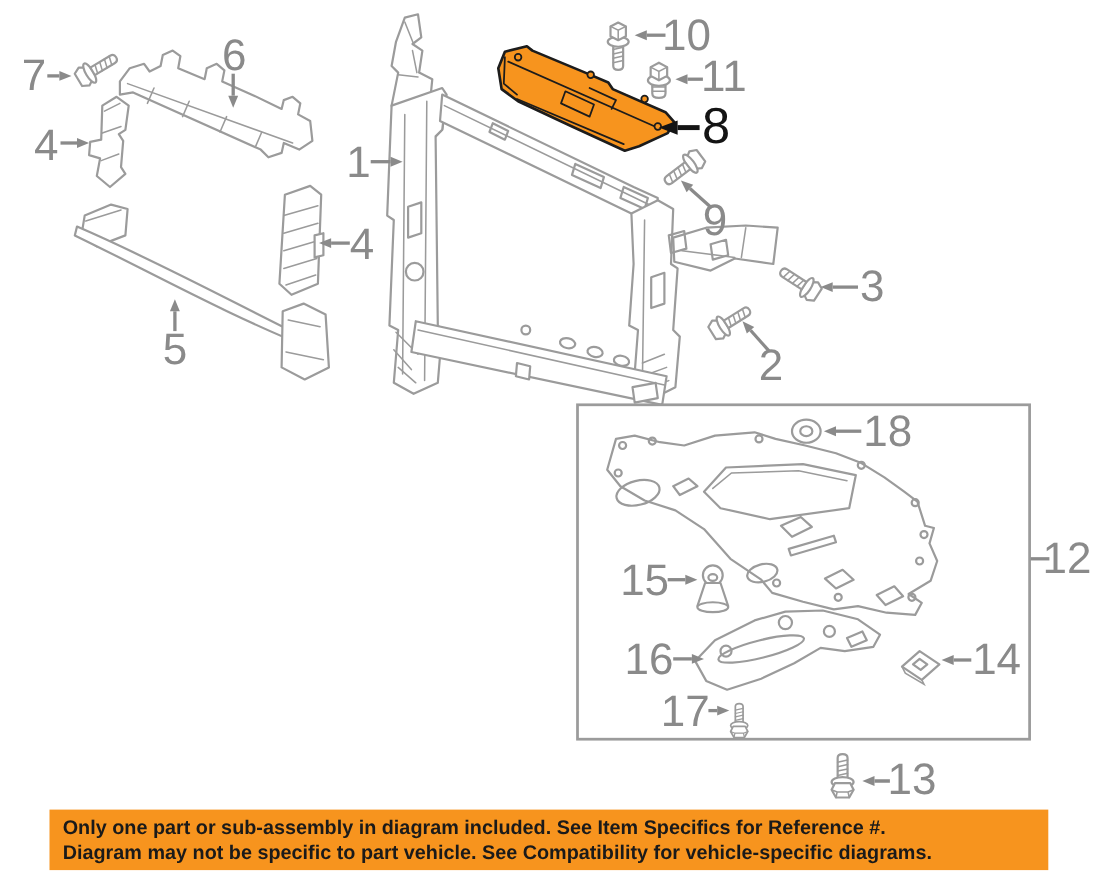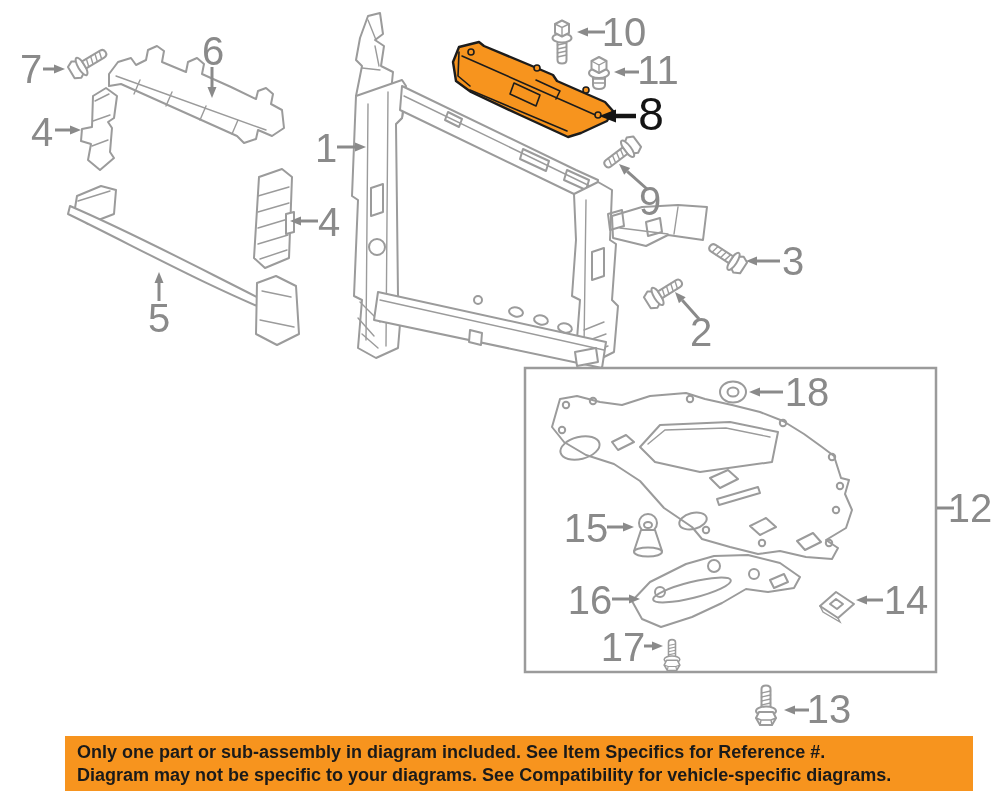--- a/index.html
+++ b/index.html
@@ -13,21 +13,21 @@
   .ln{stroke:var(--line);fill:#fff;stroke-width:2;stroke-linejoin:round;stroke-linecap:round;}
   .lnn{stroke:var(--line);fill:none;stroke-width:2;stroke-linejoin:round;stroke-linecap:round;}
   .lnt{stroke:var(--line);fill:none;stroke-width:1.4;stroke-linecap:round;}
   .hlf{fill:var(--hl);stroke:var(--hl-dark);stroke-width:2.4;stroke-linejoin:round;}
   .hli{stroke:var(--hl-dark);fill:none;stroke-width:1.6;stroke-linejoin:round;stroke-linecap:round;}
   .hlh{fill:var(--hl);stroke:var(--hl-dark);stroke-width:1.6;}
   .boxr{fill:none;stroke:var(--box);stroke-width:2.5;}
   .banner{position:absolute;left:45px;top:736px;width:908px;height:55px;
           background:var(--banner-bg);color:var(--banner-text);
           font-weight:bold;font-size:18px;line-height:23px;
-          padding:5px 0 0 12px;box-sizing:border-box;white-space:nowrap;overflow:hidden;margin-left:20px;}
+          padding:5px 0 0 12px;box-sizing:border-box;white-space:nowrap;overflow:hidden;}
 </style>
 </head>
 <body>
 
 <div class="stage">
 
 <svg width="1000" height="798" viewBox="0 0 1000 798">
   <defs>
 
     <g id="screw-ang">
@@ -302,16 +302,16 @@
         <g>
           <line x1="783" y1="392" x2="760" y2="392" stroke="#8a8a8a" stroke-width="3"></line>
           <polygon points="749,392 760,387.5 760,396.5" fill="#8a8a8a"></polygon>
           <text x="807" y="392" fill="#8a8a8a" font-size="40" text-anchor="middle" dominant-baseline="central">18</text>
         </g>
       </g>
 </svg>
 
 <div class="banner">
   <div>Only one part or sub-assembly in diagram included. See Item Specifics for Reference #.</div>
-  <div>Diagram may not be specific to your diagrams. See Compatibility for vehicle-specific diagrams.</div>
+  <div>Diagram may not be specific to part vehicle. See Compatibility for vehicle-specific diagrams.</div>
 </div>
 
 </div>
 
 </body></html>

